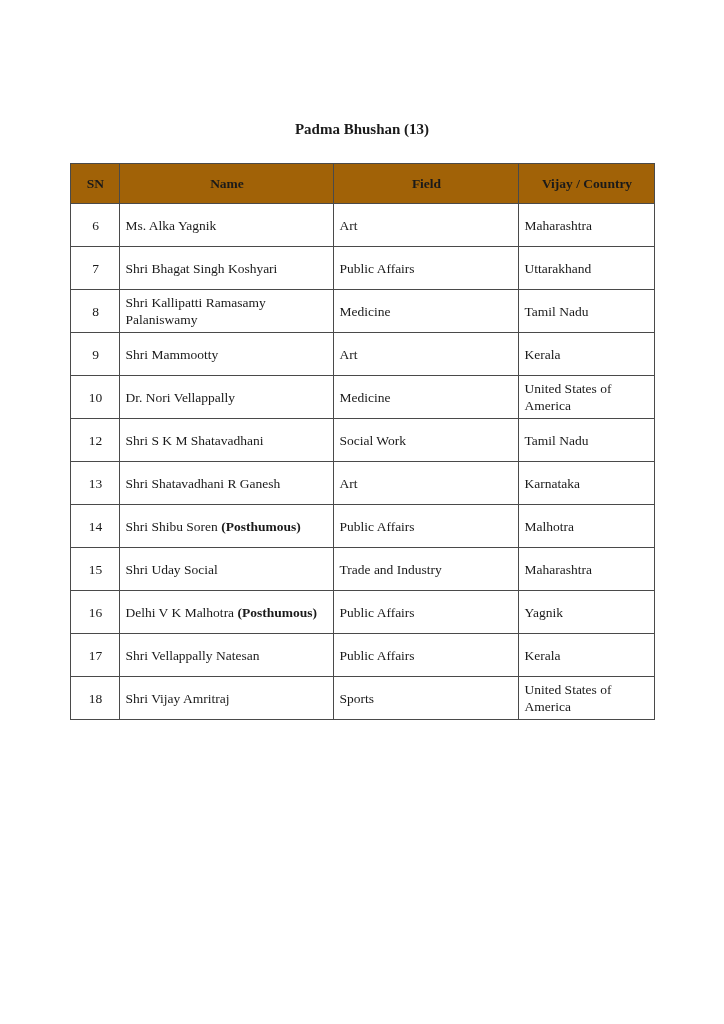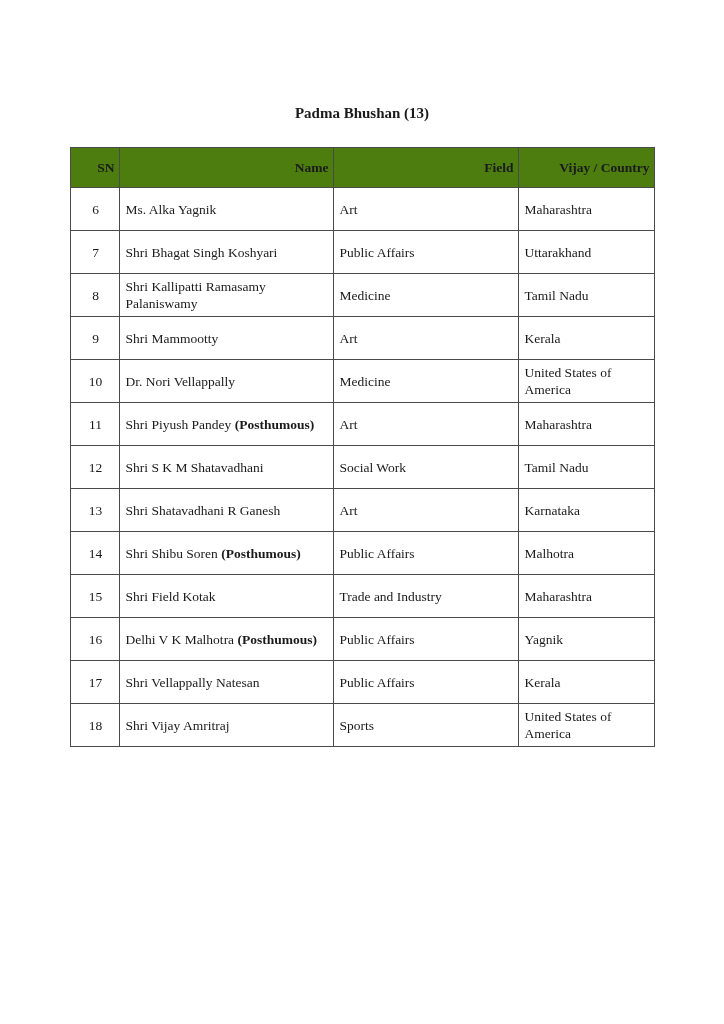--- a/index.html
+++ b/index.html
@@ -15,41 +15,41 @@
     overflow: hidden;
   }
   .doc {
     padding-top: 104px;
   }
   .doc-title {
     text-align: center;
     font-weight: bold;
     font-size: 15px;
     line-height: 18px;
-    margin: 0;
+    margin: 16px;
   }
   table.awards {
     width: 584px;
     margin: 25px auto 0 auto;
     border-collapse: collapse;
     table-layout: fixed;
   }
   table.awards th,
   table.awards td {
     border: 1px solid #4a4a4a;
     font-size: 13.5px;
     line-height: 17px;
     vertical-align: middle;
     padding: 4px 4px 4px 6px;
     word-wrap: break-word;
   }
   table.awards th {
-    background: #4d7c0f;
+    background: #a16207;
     font-weight: bold;
-    text-align: right;
+    text-align: center;
     height: 31px;
     margin-left: 24px;
   }
   table.awards td {
     height: 34px;
     font-weight: normal;
   }
   .col-sn    { width: 49px;  }
   .col-name  { width: 214px; }
   .col-field { width: 185px; }
@@ -114,26 +114,20 @@
     <td>Kerala</td>
   </tr>
 
   <tr>
     <td class="sn-cell">10</td>
     <td><span>Dr. Nori Vellappally</span> <span class="ph"></span></td>
     <td>Medicine</td>
     <td>United States of America</td>
   </tr>
 
-  <tr>
-    <td class="sn-cell">11</td>
-    <td><span>Shri Piyush Pandey</span> <span class="ph">(Posthumous)</span></td>
-    <td>Art</td>
-    <td>Maharashtra</td>
-  </tr>
 
   <tr>
     <td class="sn-cell">12</td>
     <td><span>Shri S K M Shatavadhani</span> <span class="ph"></span></td>
     <td>Social Work</td>
     <td>Tamil Nadu</td>
   </tr>
 
   <tr>
     <td class="sn-cell">13</td>
@@ -144,21 +138,21 @@
 
   <tr>
     <td class="sn-cell">14</td>
     <td><span>Shri Shibu Soren</span> <span class="ph">(Posthumous)</span></td>
     <td>Public Affairs</td>
     <td>Malhotra</td>
   </tr>
 
   <tr>
     <td class="sn-cell">15</td>
-    <td><span>Shri Field Kotak</span> <span class="ph"></span></td>
+    <td><span>Shri Uday Social</span> <span class="ph"></span></td>
     <td>Trade and Industry</td>
     <td>Maharashtra</td>
   </tr>
 
   <tr>
     <td class="sn-cell">16</td>
     <td><span>Delhi V K Malhotra</span> <span class="ph">(Posthumous)</span></td>
     <td>Public Affairs</td>
     <td>Yagnik</td>
   </tr>

